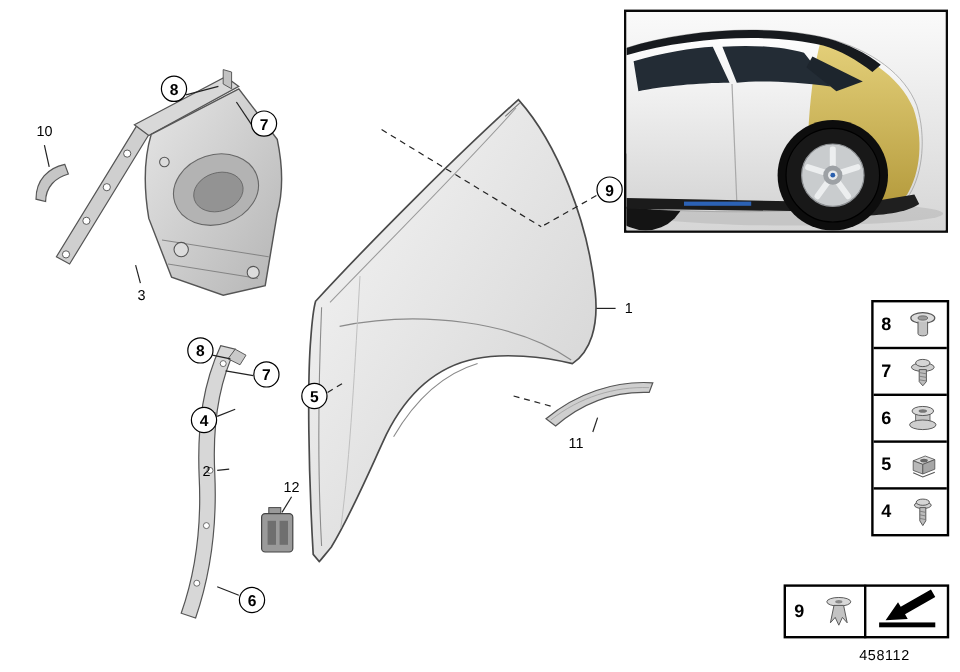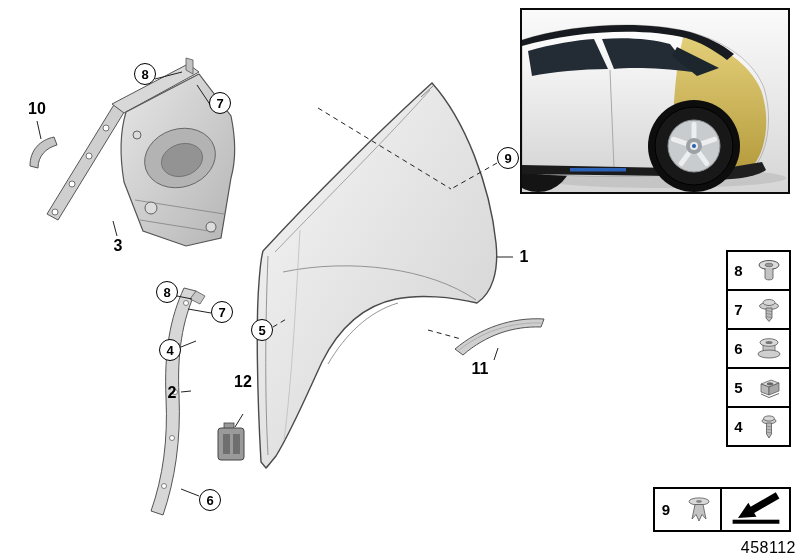--- a/index.html
+++ b/index.html
@@ -7,21 +7,21 @@
     position:relative;width:800px;height:560px;background:#ffffff;overflow:hidden;
     font-family:"Liberation Sans",sans-serif;color:#000;
   }
   .art{position:absolute;left:0;top:0;}
   .callout{
     position:absolute;width:22px;height:22px;border:1.5px solid #000;border-radius:50%;
     background:#fff;display:flex;align-items:center;justify-content:center;
     font-weight:bold;font-size:13px;box-sizing:border-box;z-index:5;
   }
   .plabel{
-    position:absolute;transform:translate(-50%,-50%);font-weight:bold;font-size:16px;z-index:5;
+    position:absolute;transform:translate(-50%,-50%);font-weight:normal;font-size:12px;z-index:5;
   }
   .inset{
     position:absolute;left:520px;top:8px;width:270px;height:186px;
     border:2px solid #0a0a0a;box-sizing:border-box;background:#eee;z-index:4;
   }
   .inset svg{display:block;}
   .legend{
     position:absolute;left:726px;top:250px;width:65px;border:2px solid #000;
     box-sizing:border-box;background:#fff;z-index:5;
   }
@@ -32,22 +32,22 @@
   .box9{
     position:absolute;left:653px;top:487px;width:69px;height:45px;border:2px solid #000;
     box-sizing:border-box;display:flex;align-items:center;background:#fff;z-index:5;
   }
   .box9 .num{width:22px;text-align:center;font-weight:bold;font-size:15px;}
   .arrowbox{
     position:absolute;left:720px;top:487px;width:71px;height:45px;border:2px solid #000;
     box-sizing:border-box;display:flex;align-items:center;justify-content:center;background:#fff;z-index:5;
   }
   .docnum{
-    position:absolute;left:716px;top:539px;width:80px;text-align:right;
-    font-size:16px;letter-spacing:.5px;z-index:5;
+    position:absolute;left:716px;top:539px;width:80px;text-align:left;
+    font-size:12px;letter-spacing:.5px;z-index:5;
   }
 </style>
 </head>
 <body>
 
 <div class="stage">
 
   <svg class="art" width="800" height="560" viewBox="0 0 800 560">
     <defs>
       <linearGradient id="g1" x1="0" y1="0" x2="1" y2="1">
@@ -150,21 +150,21 @@
   <div class="callout" style="left:497px;top:147px">9</div>
   <div class="callout" style="left:156px;top:281px">8</div>
   <div class="callout" style="left:211px;top:301px">7</div>
   <div class="callout" style="left:159px;top:339px">4</div>
   <div class="callout" style="left:251px;top:319px">5</div>
   <div class="callout" style="left:199px;top:489px">6</div>
 
   <div class="plabel" style="left:37px;top:109px">10</div>
   <div class="plabel" style="left:118px;top:246px">3</div>
   <div class="plabel" style="left:172px;top:393px">2</div>
-  <div class="plabel" style="left:243px;top:382px">12</div>
+  <div class="plabel" style="left:243px;top:406px">12</div>
   <div class="plabel" style="left:524px;top:257px">1</div>
   <div class="plabel" style="left:480px;top:369px">11</div>
 
   <div class="inset">
     <svg width="266" height="182" viewBox="0 0 266 182">
       <defs>
         <linearGradient id="bgGrad" x1="0" y1="0" x2="0" y2="1">
           <stop offset="0" stop-color="#fafafa"></stop>
             <stop offset="1" stop-color="#d6d6d6"></stop>
         </linearGradient>

